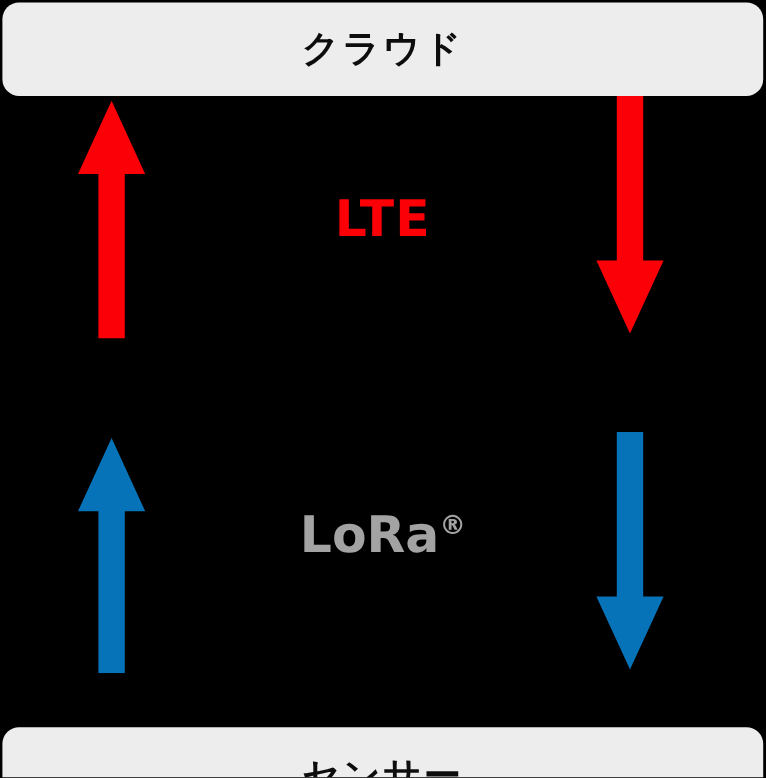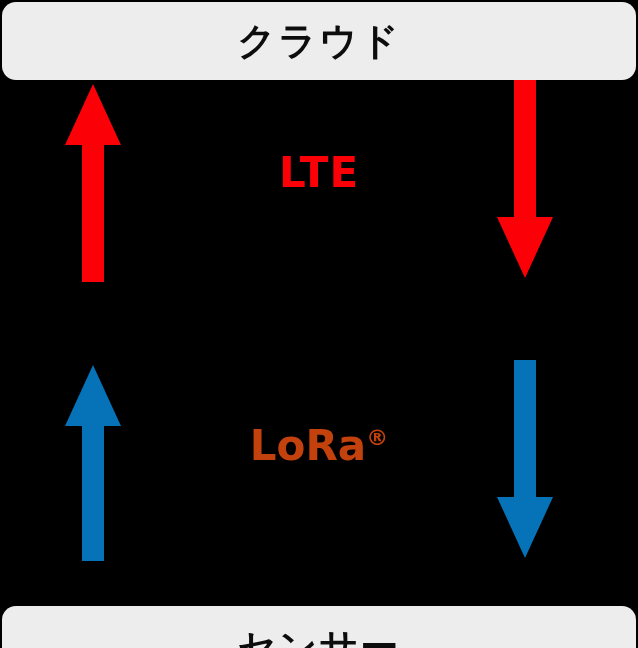--- a/index.html
+++ b/index.html
@@ -22,50 +22,50 @@
     width: 634px;
     background: #ecedec;
     border-radius: 14px;
     display: flex;
     align-items: center;
     justify-content: center;
     box-sizing: border-box;
   }
   .node-label {
     color: #0d0d0d;
-    font-size: 38px;
+    font-size: 31px;
     font-weight: bold;
     letter-spacing: 2px;
     line-height: 1;
     font-family: "DejaVu Sans", "Liberation Sans", sans-serif;
   }
   #box-cloud   { top: 2px;   height: 78px; }
   #box-gateway { top: 280px; height: 78px; }
   #box-sensor  { top: 558px; height: 82px; margin-top: 48px; }
 
   .link-label {
     position: absolute;
     font-size: 42px;
     font-weight: bold;
     line-height: 1;
     white-space: nowrap;
     font-family: "DejaVu Sans", "Liberation Sans", sans-serif;
   }
   #label-lte {
     left: 0; right: 0;
     text-align: center;
-    top: 152px;
+    top: 162px;
     color: #fb0007;
     letter-spacing: 1px;
   }
   #label-lora {
     left: 0; right: 0;
     text-align: center;
     top: 425px;
-    color: #c2410c;
+    color: #a3a3a3;
     letter-spacing: 0px;
   }
   #label-lora .reg {
     font-size: 22px;
     vertical-align: super;
     line-height: 1;
   }
 
   .arrow {
     position: absolute;

